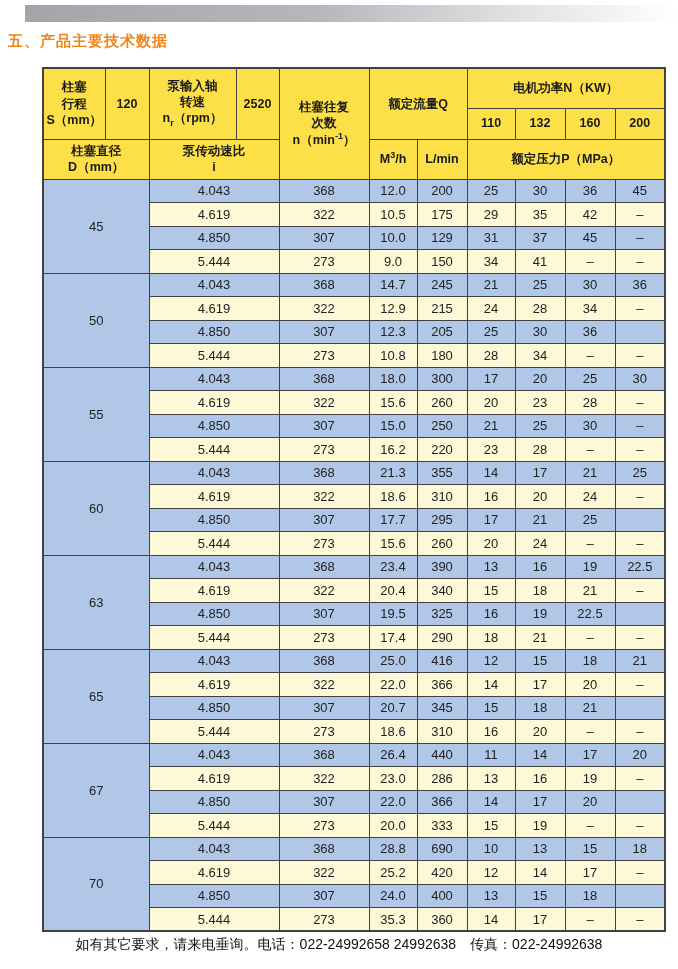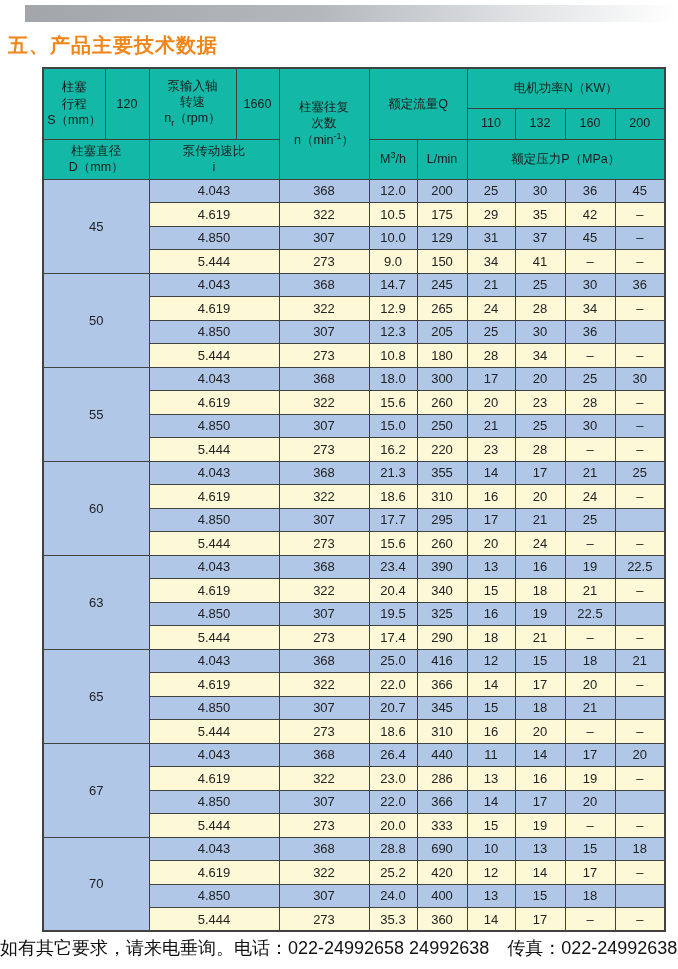--- a/index.html
+++ b/index.html
@@ -10,56 +10,56 @@
     position:relative;
     overflow:hidden;
   }
   .top-bar {
     position:absolute; left:25px; top:5px;
     width:653px; height:17px;
     background:linear-gradient(to right,#a2a6ab 0%,#b4b8bd 45%,#dfe1e3 75%,#ffffff 100%);
   }
   .page-title {
     position:absolute; left:8px; top:32px;
-    color:#f08519; font-size:20px; font-weight:bold;
+    color:#f08519; font-size:15px; font-weight:bold;
     letter-spacing:1px;
   }
   table.spec {
     position:absolute; left:42px; top:67px;
     width:622px;
     border-collapse:collapse; table-layout:fixed;
     border:2px solid #414141;
   }
   table.spec th, table.spec td {
     border:1px solid #414141;
     text-align:center; vertical-align:middle;
     padding:0 1px;
     overflow:hidden;
     white-space:pre-line;
   }
   thead th {
-    background:#14b8a6;
-    font-weight:normal;
+    background:#fde047;
+    font-weight:bold;
     font-size:12.5px;
     color:#1a1a1a;
     line-height:1.3;
   }
   thead tr.hrow-1 { height:40px; }
   thead tr.hrow-2 { height:31px; }
   thead tr.hrow-3 { height:40px;margin-left:12px; }
   tbody tr { height:23.5px; }
   tbody td { font-size:13px; color:#222222; line-height:1; }
   tr.row-blue td { background:#b1c7e8; }
   tr.row-yellow td { background:#fdf9d7; }
   td.group-cell { background:#b1c7e8; font-size:13px; color:#222222; }
   sup,sub { font-size:9px; }
   .footer-note {
     position:absolute; left:0; top:936px;
-    width:678px; text-align:left;
-    font-size:18px; color:#111111;
+    width:678px; text-align:center;
+    font-size:14px; color:#111111;
   }
 </style>
 </head>
 <body>
 
 <div class="top-bar"></div>
 
 <div class="page-title">五、产品主要技术数据</div>
 
 <table class="spec">
@@ -74,21 +74,21 @@
     <col style="width:48px">
       <col style="width:50px">
       <col style="width:50px">
       <col style="width:50px">
   </colgroup>
   <thead>
     <tr class="hrow-1">
       <th rowspan="2">柱塞<br>行程<br>S（mm）</th>
       <th rowspan="2">120</th>
       <th rowspan="2">泵输入轴<br>转速<br>n<sub>r</sub>（rpm）</th>
-      <th rowspan="2">1660</th>
+      <th rowspan="2">2520</th>
       <th rowspan="3">柱塞往复<br>次数<br>n（min<sup>-1</sup>）</th>
       <th colspan="2" rowspan="2">额定流量Q</th>
       <th colspan="4">电机功率N（KW）</th>
     </tr>
     <tr class="hrow-2">
       <th>110</th>
       <th>132</th>
       <th>160</th>
       <th>200</th>
     </tr>
@@ -150,21 +150,21 @@
         <td>245</td>
         <td>21</td>
         <td>25</td>
         <td>30</td>
         <td>36</td>
       </tr>
       <tr class="row-yellow">
         <td colspan="2">4.619</td>
         <td>322</td>
         <td>12.9</td>
-        <td>265</td>
+        <td>215</td>
         <td>24</td>
         <td>28</td>
         <td>34</td>
         <td>–</td>
       </tr>
       <tr class="row-blue">
         <td colspan="2">4.850</td>
         <td>307</td>
         <td>12.3</td>
         <td>205</td>

